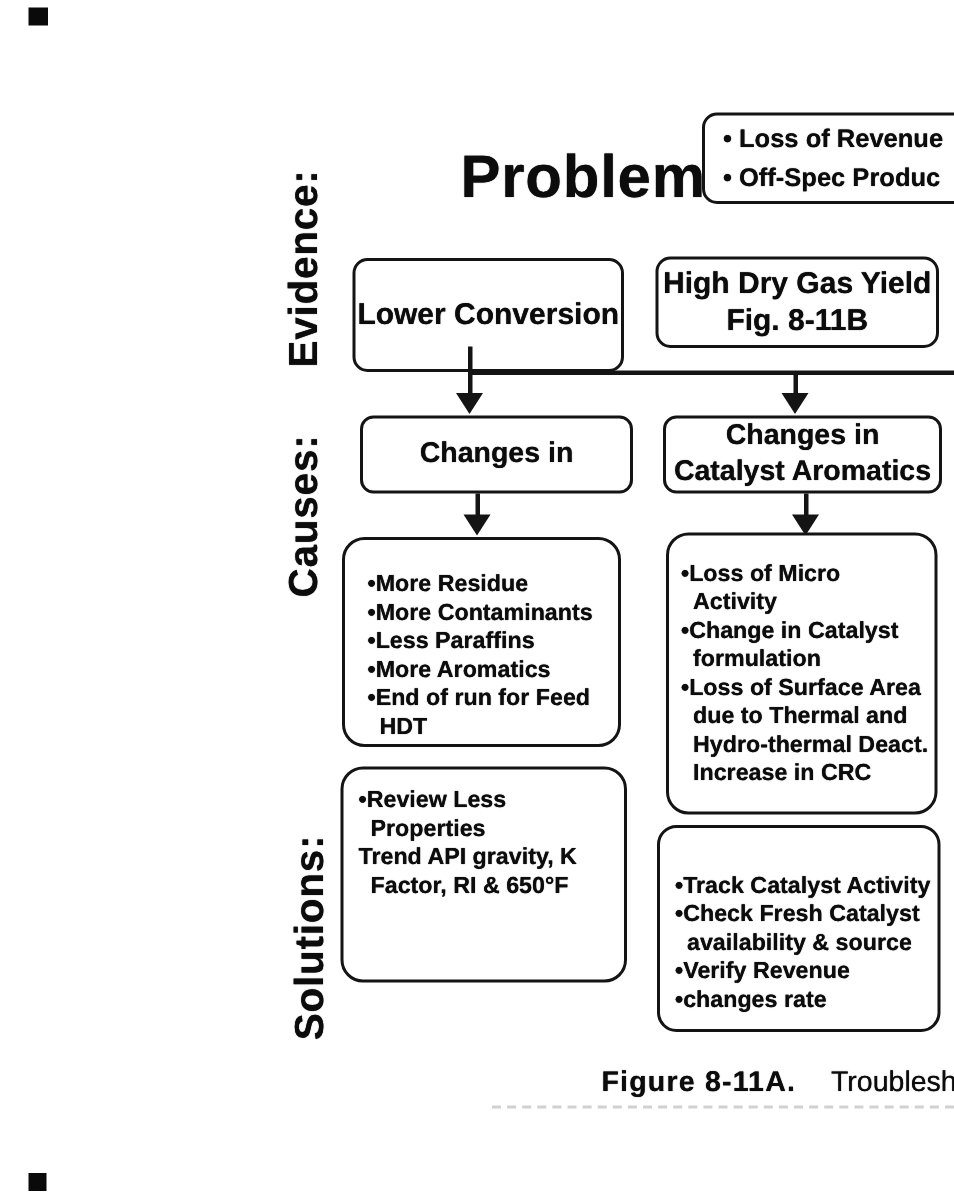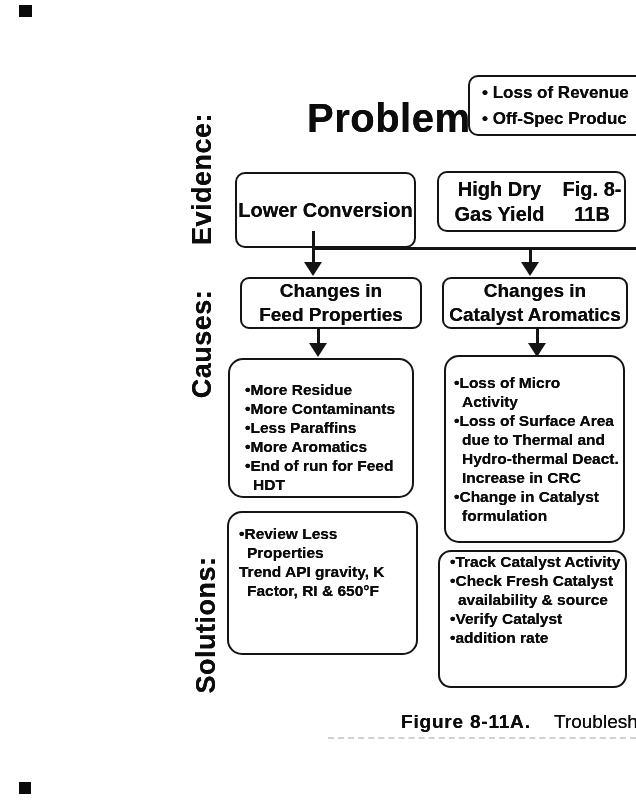--- a/index.html
+++ b/index.html
@@ -58,34 +58,33 @@
 </div>
 
 <div class="rot txt" style="left:122px;top:164px;width:160px;height:30px;">Evidence:</div>
 <div class="rot txt" style="left:142px;top:329px;width:120px;height:30px;">Causes:</div>
 <div class="rot txt" style="left:126px;top:610px;width:160px;height:30px;">Solutions:</div>
 
 <div class="box ctr ev1 txt" style="left:235px;top:172px;width:181px;height:76px;">
   <span>Lower Conversion</span>
 </div>
 
-<div class="box ctr" style="left:437px;top:171px;width:189px;height:61px;flex-direction:row;text-align:center;">
+<div class="box ctr" style="left:437px;top:171px;width:189px;height:61px;flex-direction:column;text-align:center;">
   <div class="ev1 txt">High Dry Gas Yield</div>
   <div class="ev1 txt">Fig. 8-11B</div>
 </div>
 
 <div class="vline" style="left:312px;top:231px;width:2.5px;height:33px;"></div>
 <div class="hline" style="left:312px;top:247px;width:324px;height:2.5px;"></div>
 <div class="vline" style="left:529px;top:249px;width:2.5px;height:15px;"></div>
 <div class="arrowhead" style="left:304px;top:262px;"></div>
 <div class="arrowhead" style="left:521px;top:262px;"></div>
 
 <div class="box ctr" style="left:240px;top:277px;width:182px;height:52px;flex-direction:column;border-radius:9px;">
   <div class="hdr2 txt">Changes in</div>
-  <div class="hdr2 txt">Feed Properties</div>
 </div>
 
 <div class="box ctr" style="left:442px;top:277px;width:186px;height:52px;flex-direction:column;border-radius:9px;">
   <div class="hdr2 txt">Changes in</div>
   <div class="hdr2 txt">Catalyst Aromatics</div>
 </div>
 
 <div class="vline" style="left:317px;top:329px;width:2.5px;height:16px;"></div>
 <div class="arrowhead" style="left:309px;top:343px;"></div>
 <div class="vline" style="left:536px;top:329px;width:2.5px;height:16px;"></div>
@@ -94,34 +93,34 @@
 <div class="box panel" style="left:228px;top:358px;width:186px;height:140px;padding:20px 8px 17px 15px;">
   <div class="li txt">More Residue</div>
   <div class="li txt">More Contaminants</div>
   <div class="li txt">Less Paraffins</div>
   <div class="li txt">More Aromatics</div>
   <div class="li txt">End of run for Feed HDT</div>
 </div>
 
 <div class="box panel" style="left:444px;top:355px;width:181px;height:188px;padding:16px 4px 0 8px;">
   <div class="li txt">Loss of Micro Activity</div>
+  <div class="li txt">Change in Catalyst formulation</div>
   <div class="li txt">Loss of Surface Area due to Thermal and Hydro-thermal Deact. Increase in CRC</div>
-  <div class="li txt">Change in Catalyst formulation</div>
 </div>
 
 <div class="box panel" style="left:227px;top:511px;width:191px;height:144px;padding:11px 4px 0 10px;">
   <div class="li txt">Review Less Properties</div>
   <div class="li nobullet txt">Trend API gravity, K Factor, RI &amp; 650°F</div>
 </div>
 
-<div class="box panel" style="left:438px;top:550px;width:189px;height:138px;padding:0 4px 0 10px;border-radius:13px;">
+<div class="box panel" style="left:438px;top:550px;width:189px;height:138px;padding:29px 4px 0 10px;border-radius:13px;">
   <div class="li txt">Track Catalyst Activity</div>
   <div class="li txt">Check Fresh Catalyst availability &amp; source</div>
-  <div class="li txt">Verify Catalyst</div>
-  <div class="li txt">addition rate</div>
+  <div class="li txt">Verify Revenue</div>
+  <div class="li txt">changes rate</div>
 </div>
 
 <div class="caption" style="left:353px;top:711px;">
   <span class="b txt" style="letter-spacing:.8px;margin-left:48px;">Figure 8-11A.</span>
   <span class="txt" style="margin-left:18px;">Troubleshooting</span>
 </div>
 
 <div class="faintline" style="left:328px;top:737px;width:308px;"></div>
 
 </body></html>

